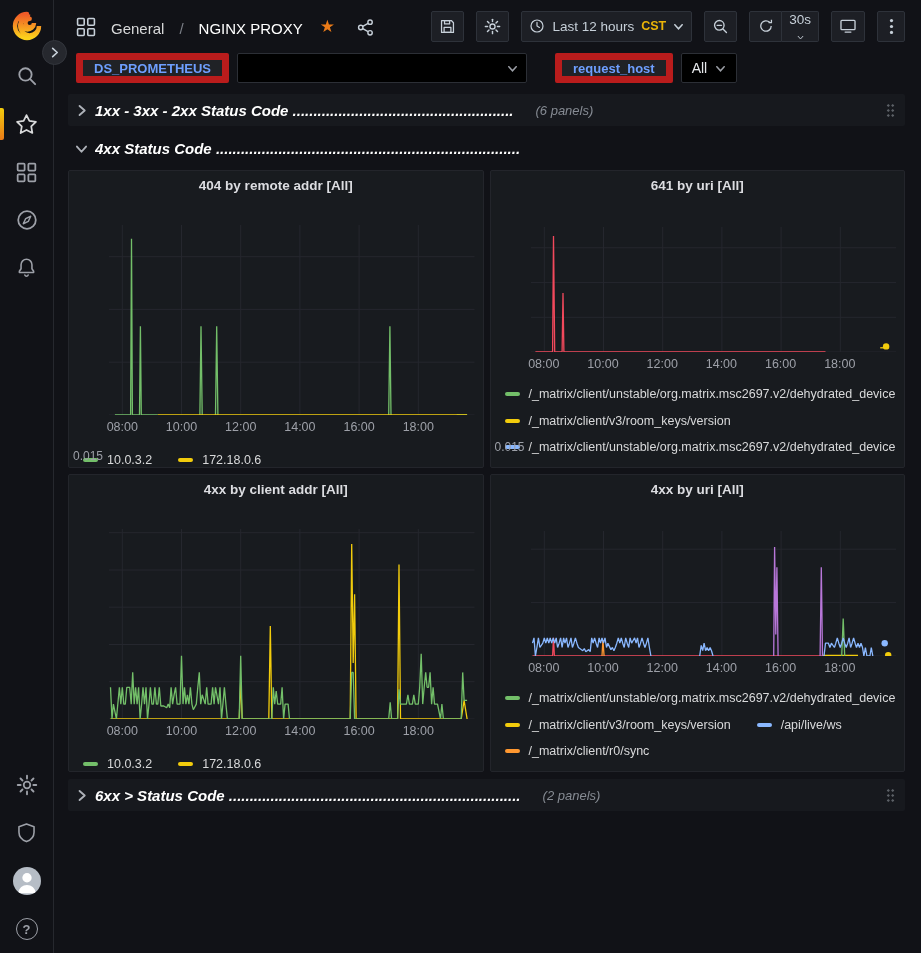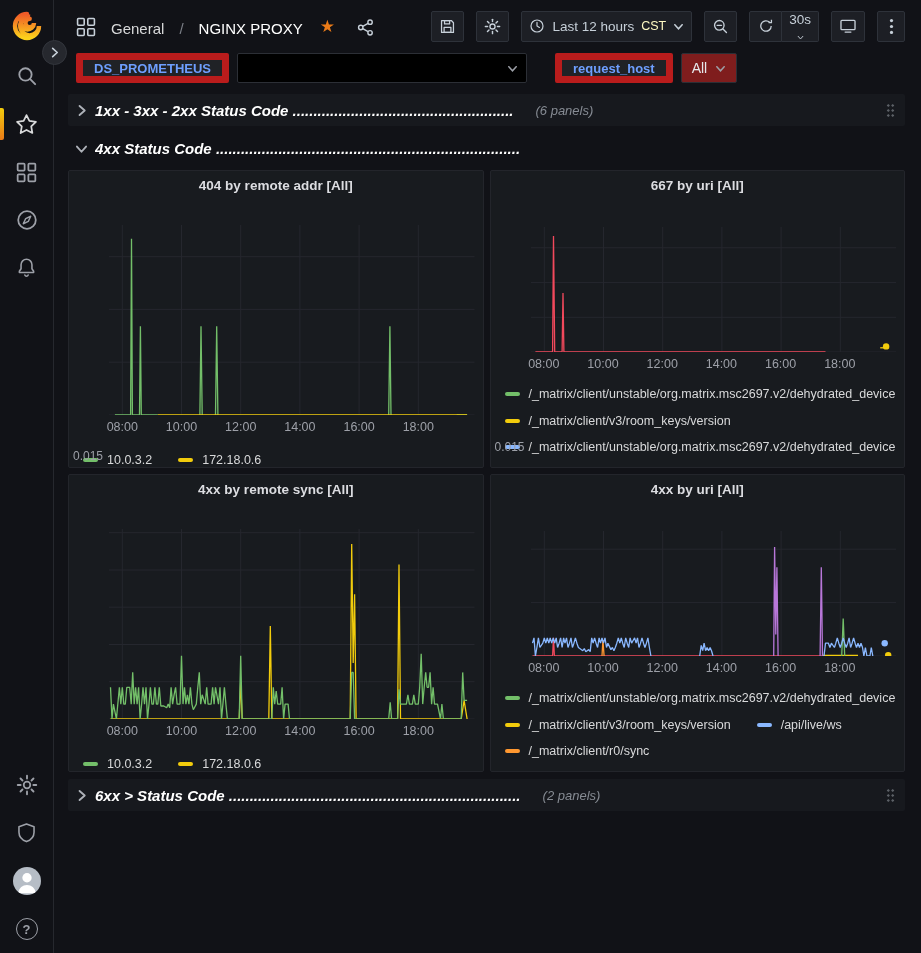--- a/index.html
+++ b/index.html
@@ -32,28 +32,28 @@
   .crumb-sep { color:#7b7f87; }
   .crumb-title { color:#ffffff; }
   .fav-star { color:#eb7b18; font-size:17px; margin-left:2px; }
   .topbar-actions { margin-left:auto; display:flex; align-items:center; gap:12px; }
   .tb-btn { height:31px; min-width:33px; padding:0 7px; background:#1d1f25; border:1px solid #2e323a;
     border-radius:2px; display:flex; align-items:center; justify-content:center; gap:7px;
     color:#c7d0d9; font-size:13.5px; cursor:pointer; white-space:nowrap; }
   .tb-group { display:flex; }
   .tb-group .tb-btn:first-child { border-radius:2px 0 0 2px; }
   .tb-group .tb-btn:last-child { border-radius:0 2px 2px 0; border-left:none;flex-direction:column; }
-  .tz-badge { color:#fef9c3; font-weight:normal; font-size:12.5px; }
+  .tz-badge { color:#eab308; font-weight:bold; font-size:12.5px; }
   .icon { display:inline-flex; align-items:center; justify-content:center; }
 
   
   .varbar { height:38px; display:flex; align-items:center; padding:0 16px 6px 22px; gap:8px; }
   .var-chip { height:30px; display:flex; align-items:center; padding:0 11px; background:#202226;
     border:7px solid #b91c1c; border-radius:2px; color:#6e9fff; font-weight:bold; font-size:13px; }
-  .var-select { height:30px; display:flex; align-items:center; border:1px solid #2c2f36; border-radius:2px; background:#7f1d1d; cursor:pointer; }
+  .var-select { height:30px; display:flex; align-items:center; border:1px solid #2c2f36; border-radius:2px; background:#000000; cursor:pointer; }
   .var-select.redacted { width:290px; background:#000; justify-content:flex-end; padding-right:8px; }
   .var-select.plain { padding:0 10px; gap:8px; color:#e6e8eb; font-size:14px; }
   .var-gap { width:12px; }
 
   
   .dash { padding:4px 16px 0 14px; }
   .rowhead { height:32px; display:flex; align-items:center; padding:0 10px 0 7px; margin-bottom:6px;
     border-radius:2px; cursor:pointer; }
   .rowhead.collapsed { background:#17191e; }
   .rowhead .chev { color:#aeb2b9; margin-right:7px; display:flex; }
@@ -367,21 +367,21 @@
                 </span>
                 <span class="litem">
                   <i style="background: rgb(242, 204, 12);"></i>
                   <span>172.18.0.6</span>
                 </span>
               </div>
             </div>
         </div>
 
         <div class="panel tall-legend">
-          <div class="panel-title">667 by uri [All]</div>
+          <div class="panel-title">641 by uri [All]</div>
           <div class="chart">
             <div class="yaxis">
                 <div class="ytick" style="top: 247.833px;">0.015</div>
               </div>
             <div class="plotcol">
               <div class="plot">
                   <svg class="chartsvg" width="365.5" height="125">
                     <line class="grid-line" x1="0" x2="365.5" y1="125.0" y2="125.0"></line>
                     <line class="grid-line" x1="0" x2="365.5" y1="90.3" y2="90.3"></line>
                     <line class="grid-line" x1="0" x2="365.5" y1="55.6" y2="55.6"></line>
@@ -431,21 +431,21 @@
                   <span>/_matrix/client/v3/room_keys/version</span>
                 </span>
                 <span class="litem">
                   <span>/sw.js</span>
                 </span>
               </div>
             </div>
         </div>
 
         <div class="panel">
-          <div class="panel-title">4xx by remote sync [All]</div>
+          <div class="panel-title">4xx by client addr [All]</div>
           <div class="chart">
             <div class="yaxis"></div>
             <div class="plotcol">
               <div class="plot">
                   <svg class="chartsvg" width="365.5" height="190">
                     <line class="grid-line" x1="0" x2="365.5" y1="190.0" y2="190.0"></line>
                     <line class="grid-line" x1="0" x2="365.5" y1="152.7" y2="152.7"></line>
                     <line class="grid-line" x1="0" x2="365.5" y1="115.5" y2="115.5"></line>
                     <line class="grid-line" x1="0" x2="365.5" y1="78.2" y2="78.2"></line>
                     <line class="grid-line" x1="0" x2="365.5" y1="41.0" y2="41.0"></line>

